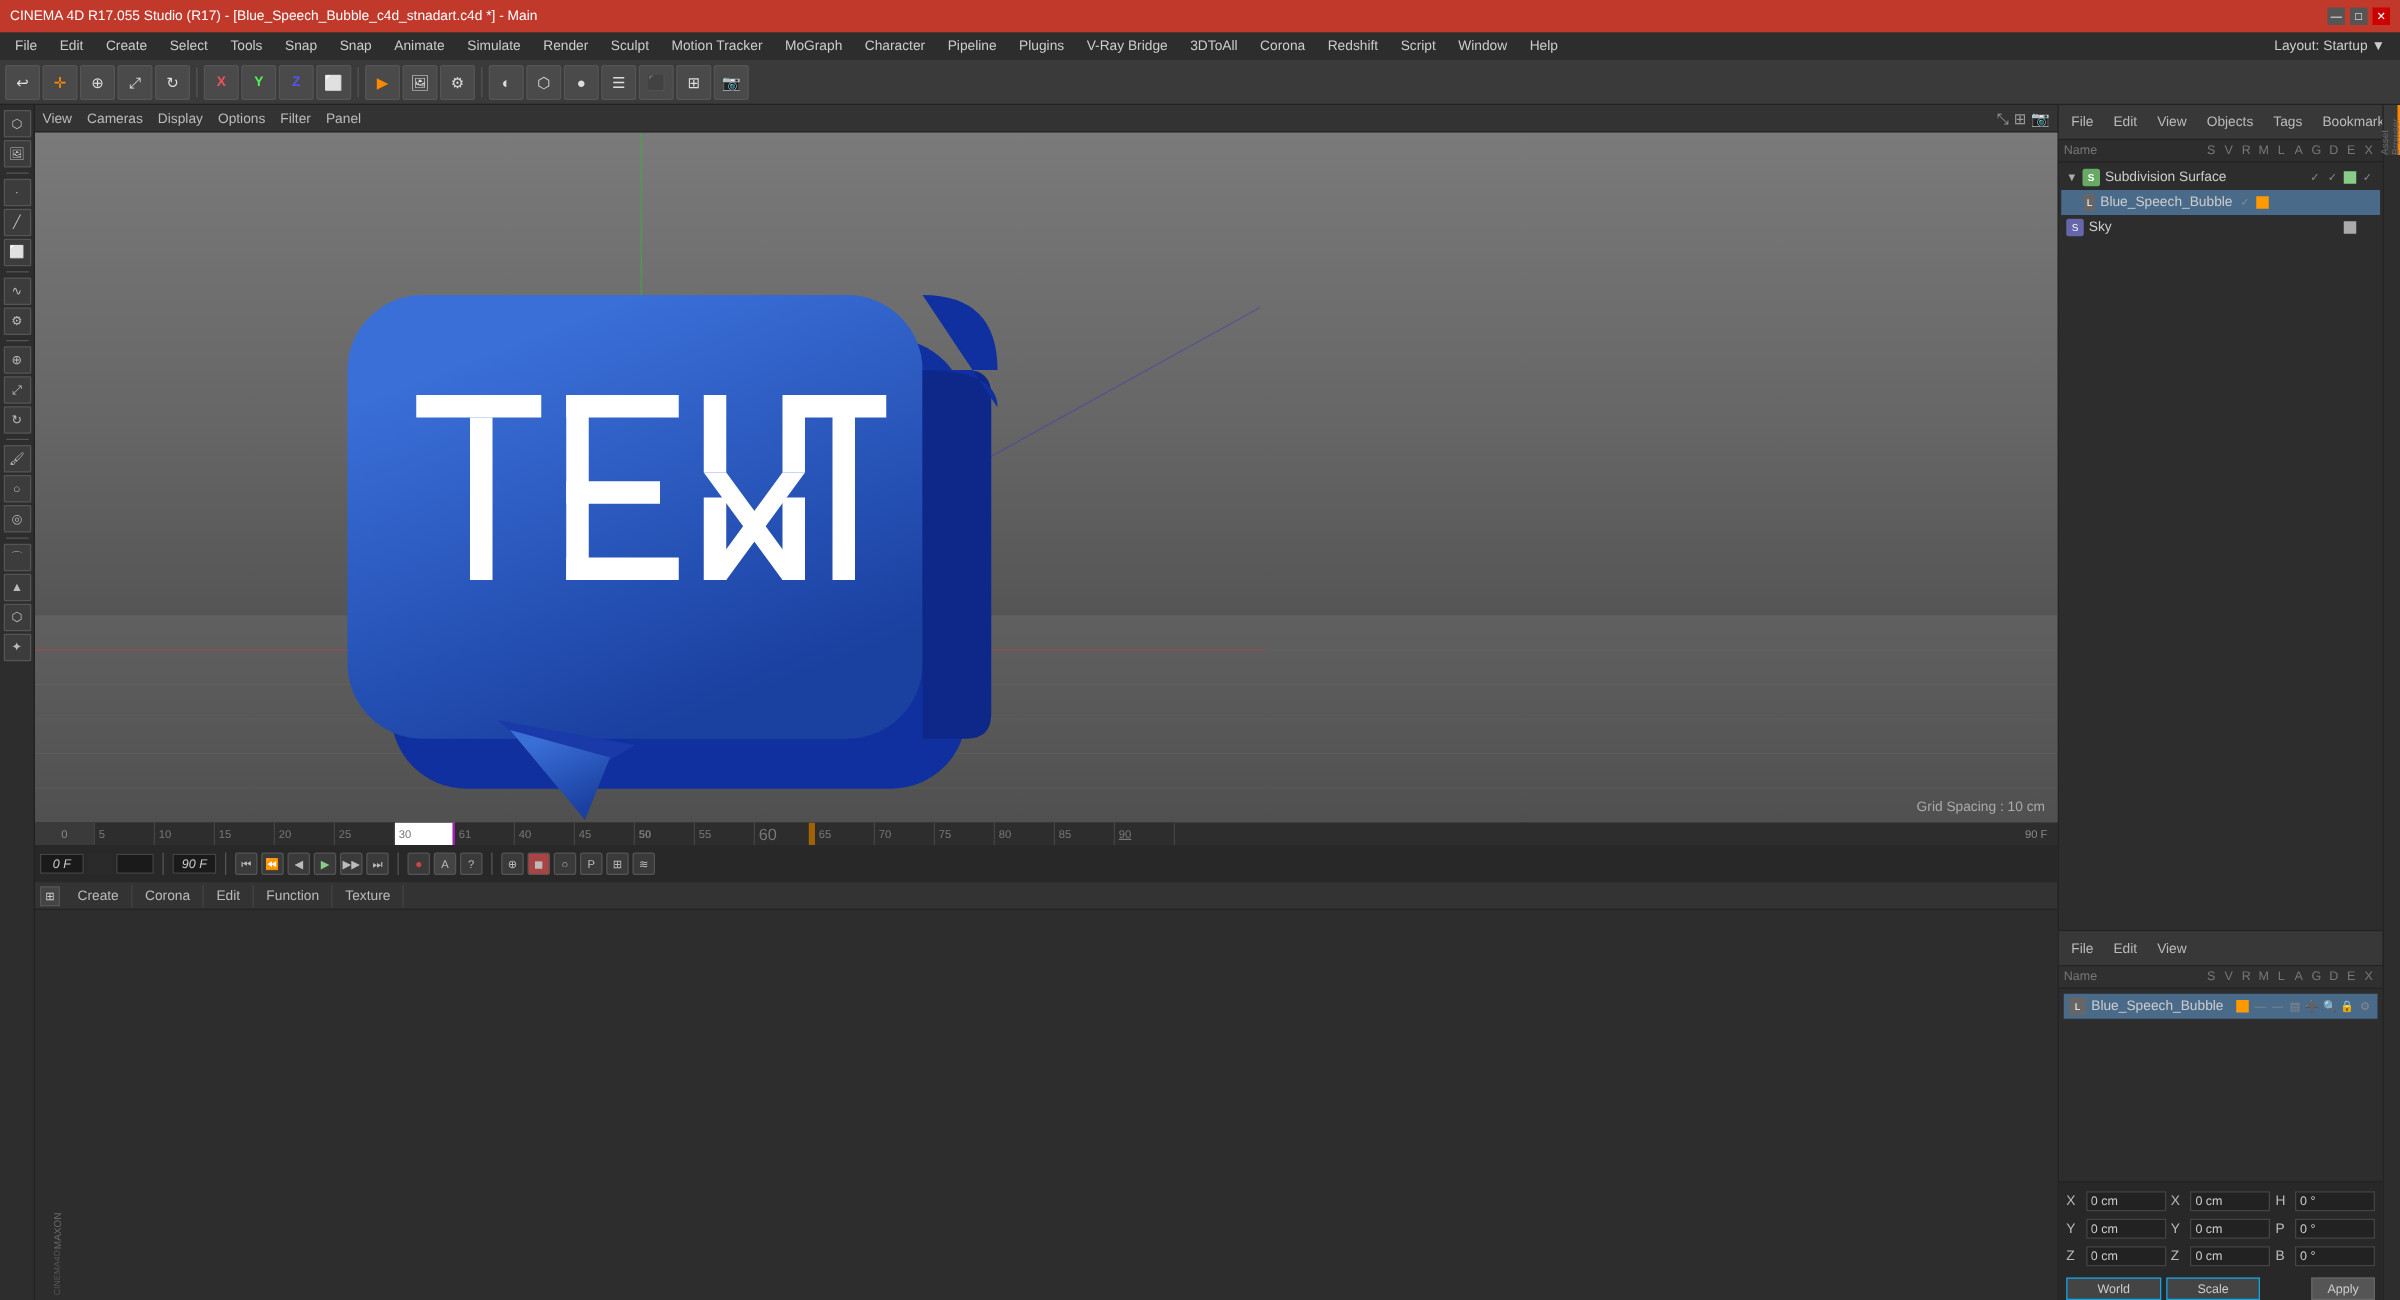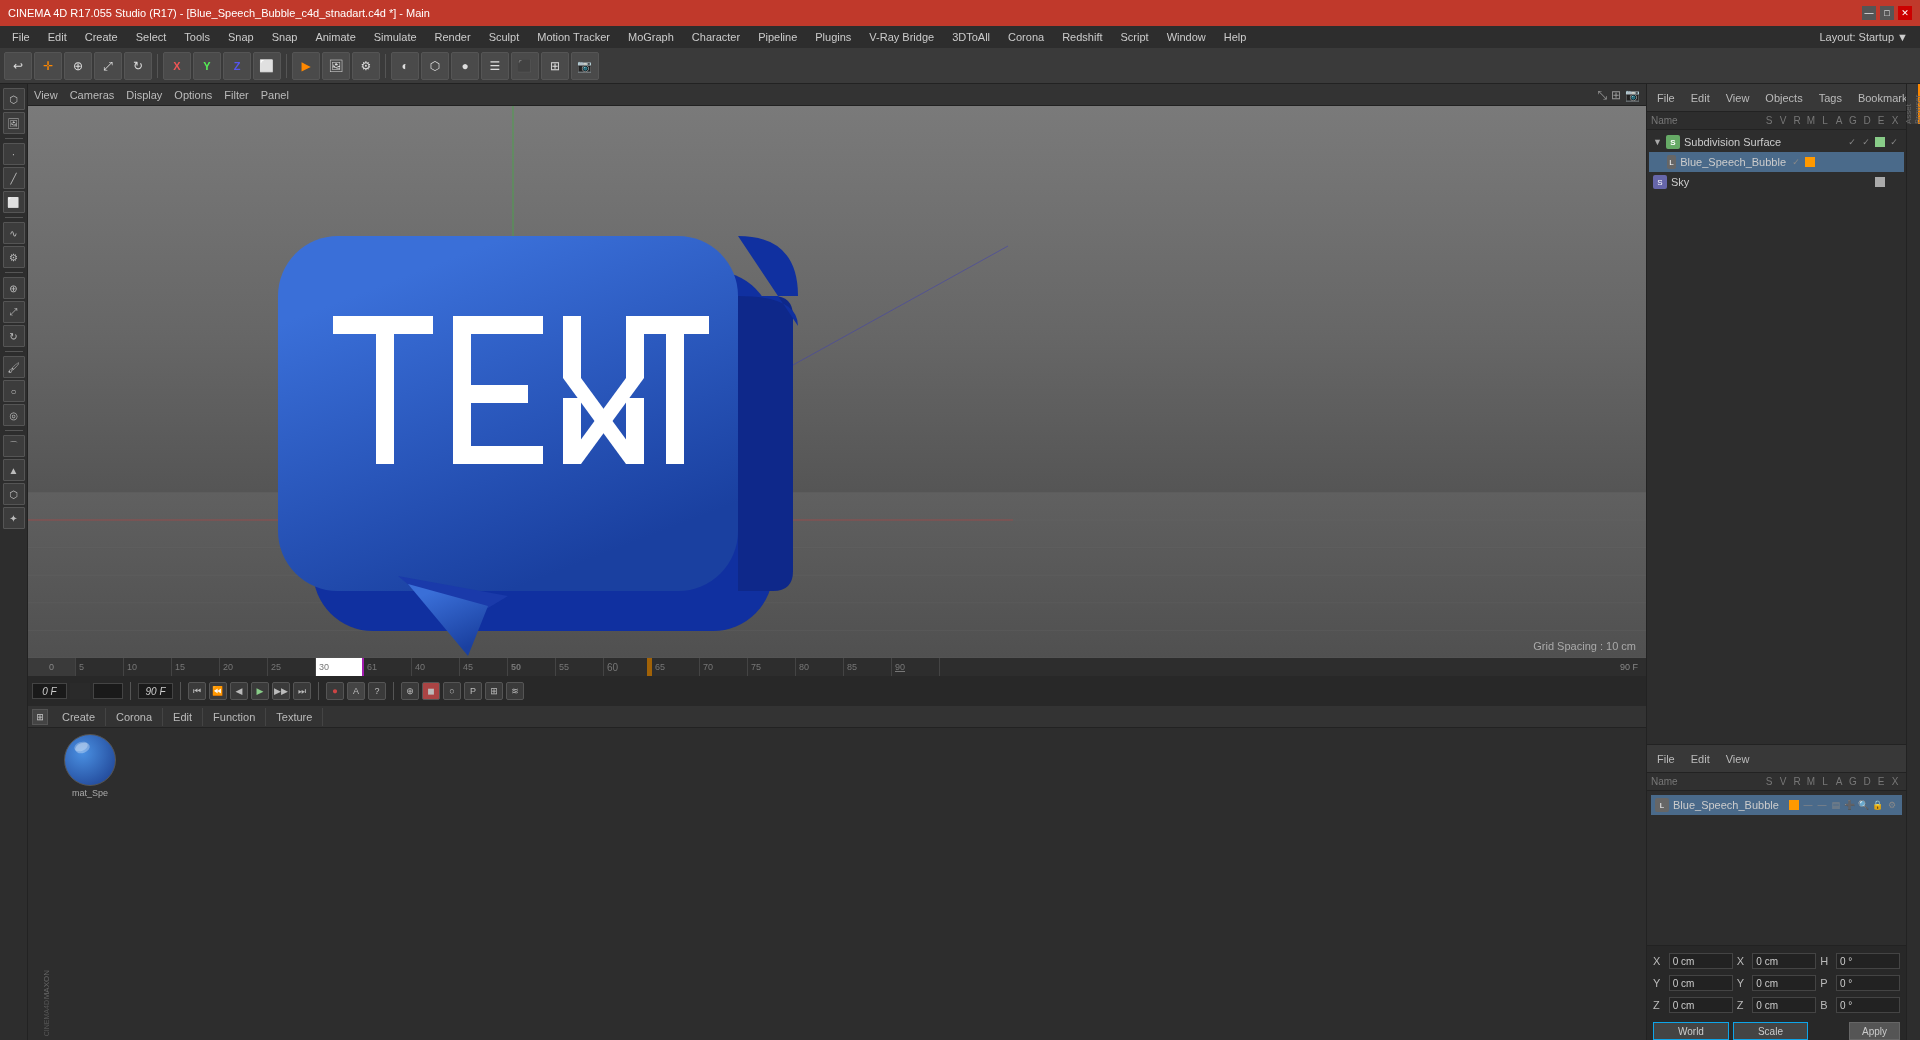--- a/index.html
+++ b/index.html
@@ -664,21 +664,21 @@
         <div style="width:48px;height:100%;background:#2d2d2d;border-right:1px solid #444;display:flex;align-items:center;padding-left:3px;font-size:9px;color:#777;">10</div>
         <div style="width:48px;height:100%;background:#2d2d2d;border-right:1px solid #444;display:flex;align-items:center;padding-left:3px;font-size:9px;color:#777;">15</div>
         <div style="width:48px;height:100%;background:#2d2d2d;border-right:1px solid #444;display:flex;align-items:center;padding-left:3px;font-size:9px;color:#777;">20</div>
         <div style="width:48px;height:100%;background:#2d2d2d;border-right:1px solid #444;display:flex;align-items:center;padding-left:3px;font-size:9px;color:#777;">25</div>
         <div style="width:48px;height:100%;background:#ffffff;border-right:2px solid #a21caf;display:flex;align-items:center;padding-left:3px;font-size:9px;color:#777;">30</div>
         <div style="width:48px;height:100%;background:#2d2d2d;border-right:1px solid #444;display:flex;align-items:center;padding-left:3px;font-size:9px;color:#777;">61</div>
         <div style="width:48px;height:100%;background:#2d2d2d;border-right:1px solid #444;display:flex;align-items:center;padding-left:3px;font-size:9px;color:#777;">40</div>
         <div style="width:48px;height:100%;background:#2d2d2d;border-right:1px solid #444;display:flex;align-items:center;padding-left:3px;font-size:9px;color:#777;">45</div>
         <div style="width:48px;height:100%;background:#2d2d2d;border-right:1px solid #444;display:flex;align-items:center;padding-left:3px;font-size:9px;color:#777;font-weight:bold;">50</div>
         <div style="width:48px;height:100%;background:#2d2d2d;border-right:1px solid #444;display:flex;align-items:center;padding-left:3px;font-size:9px;color:#777;">55</div>
-        <div style="width:48px;height:100%;background:#2d2d2d;border-right:5px solid #a16207;display:flex;align-items:center;padding-left:3px;font-size:10px;color:#777;">60</div>
+        <div style="width:48px;height:100%;background:#2d2d2d;border-right:5px solid #a16207;display:flex;align-items:center;padding-left:3px;font-size:13px;color:#777;">60</div>
         <div style="width:48px;height:100%;background:#2d2d2d;border-right:1px solid #444;display:flex;align-items:center;padding-left:3px;font-size:9px;color:#777;">65</div>
         <div style="width:48px;height:100%;background:#2d2d2d;border-right:1px solid #444;display:flex;align-items:center;padding-left:3px;font-size:9px;color:#777;">70</div>
         <div style="width:48px;height:100%;background:#2d2d2d;border-right:1px solid #444;display:flex;align-items:center;padding-left:3px;font-size:9px;color:#777;">75</div>
         <div style="width:48px;height:100%;background:#2d2d2d;border-right:1px solid #444;display:flex;align-items:center;padding-left:3px;font-size:9px;color:#777;">80</div>
         <div style="width:48px;height:100%;background:#2d2d2d;border-right:1px solid #444;display:flex;align-items:center;padding-left:3px;font-size:9px;color:#777;">85</div>
         <div style="width:48px;height:100%;background:#2d2d2d;border-right:1px solid #444;display:flex;align-items:center;padding-left:3px;font-size:9px;color:#777;text-decoration:underline;">90</div>
         <div style="flex:1;display:flex;align-items:center;justify-content:flex-end;padding-right:8px;font-size:9px;color:#888;">
           <span>90 F</span>
         </div>
       </div>
@@ -723,26 +723,20 @@
         <div class="btab">Texture</div>
       </div>
 
       <div id="bottom-content">
 
         <div style="width:24px;display:flex;flex-direction:column;align-items:center;justify-content:flex-end;padding-bottom:4px;margin-right:6px;">
           <span style="font-size:8px;color:#666;writing-mode:vertical-rl;transform:rotate(180deg);">MAXON</span>
           <span style="font-size:7px;color:#555;writing-mode:vertical-rl;transform:rotate(180deg);">CINEMA4D</span>
         </div>
 
-        <div class="mat-item">
-          <div class="mat-sphere">
-            <div style="position:absolute;width:14px;height:9px;background:rgba(255,255,255,0.25);border-radius:50%;top:7px;left:9px;transform:rotate(-20deg);"></div>
-          </div>
-          <div class="mat-label">mat_Spe</div>
-        </div>
       </div>
     </div>
 
   </div>
 
   <div id="right-panel">
 
     <div id="object-manager">
       <div id="obj-header">
         <span class="obj-menu">File</span>

